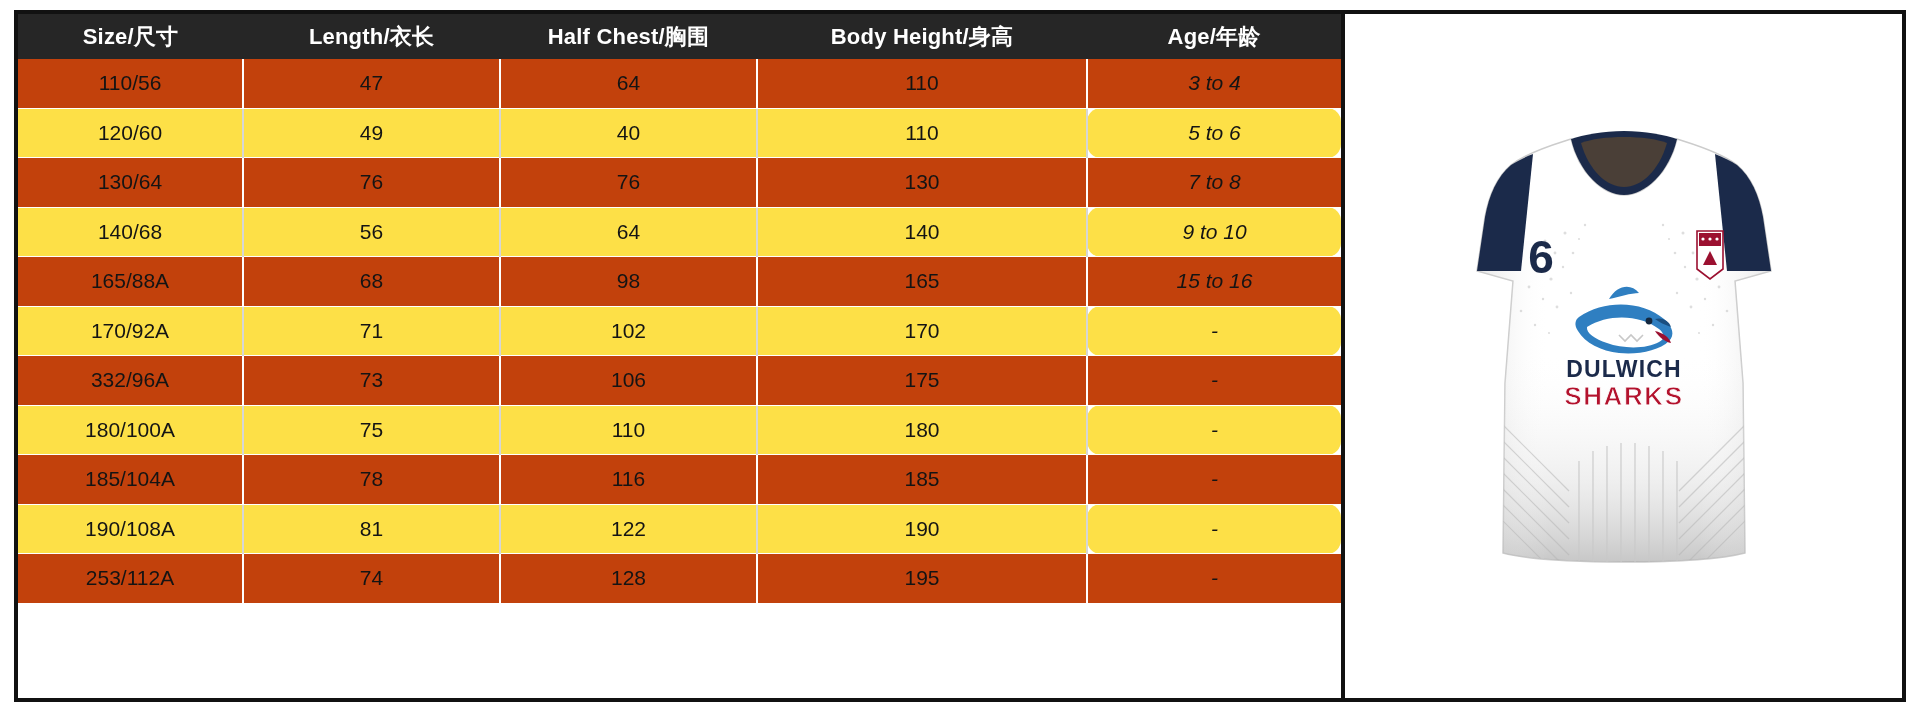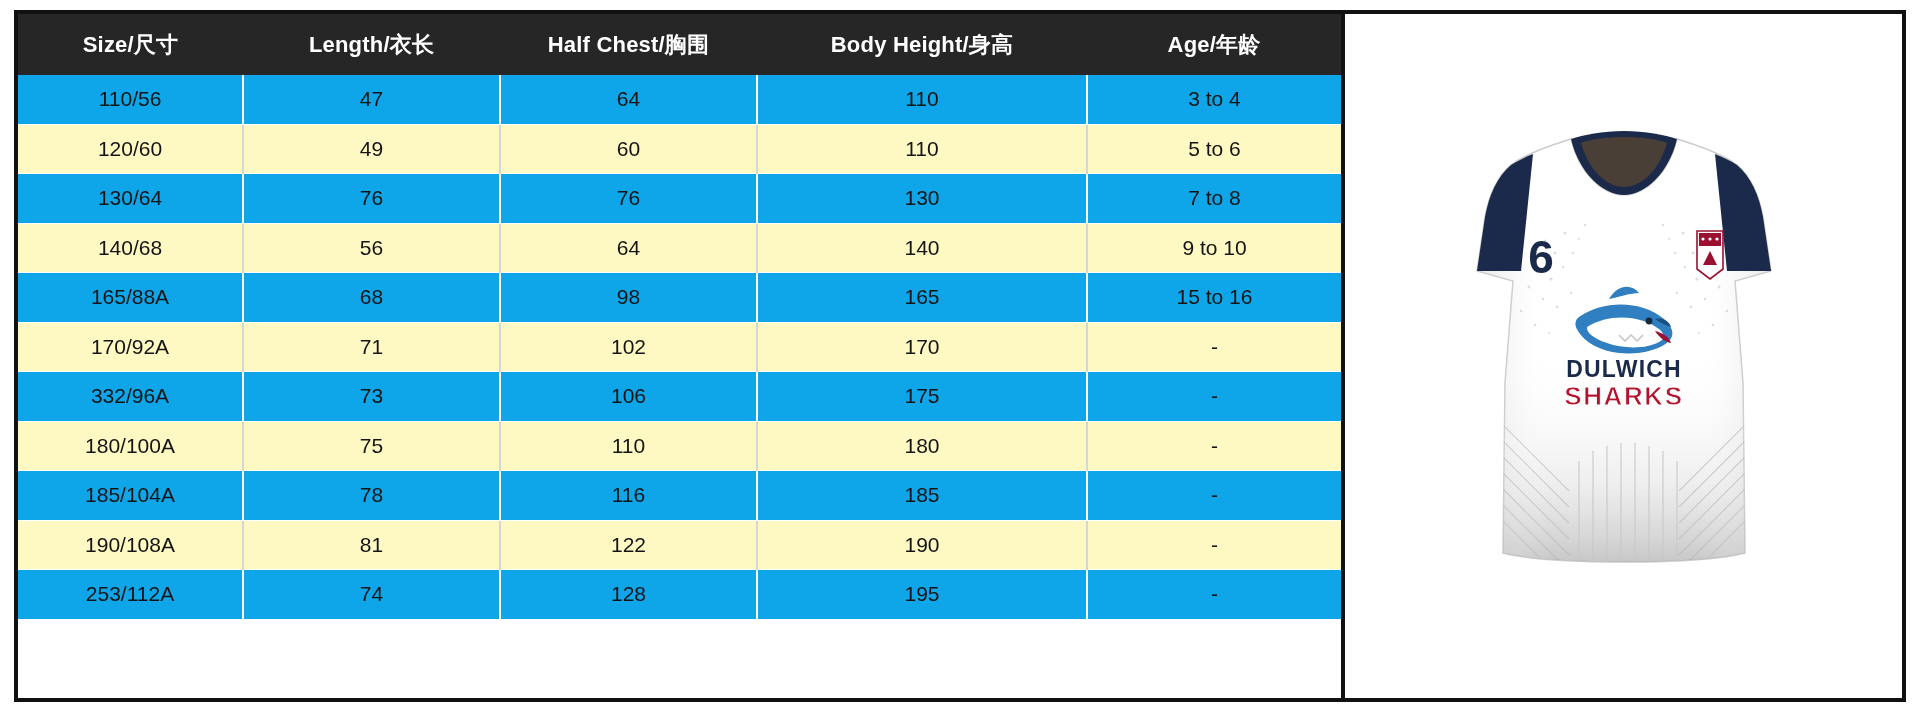--- a/index.html
+++ b/index.html
@@ -55,45 +55,47 @@
   table.size-table col.c4 { width: 254px; }
   table.size-table thead th {
     background: #262626;
     color: #ffffff;
     font-weight: bold;
     font-size: 22px;
     height: 45px;
     text-align: center;
     vertical-align: middle;
     border: none;
-    padding: 8px;
+    padding: 0;
     letter-spacing: 0.2px;
   }
   table.size-table tbody td {
     height: 48.5px;
     text-align: center;
     vertical-align: middle;
     padding: 0;
     border-right: 2px solid #ffffff;
     border-bottom: 1px solid #ffffff;
     font-size: 21px;
     color: #141414;
   }
   table.size-table tbody td:last-child {
     border-right: none;
+    font-style: italic;
   }
   table.size-table tbody tr.odd td {
-    background: #0ea5e9;
+    background: #c2410c;
   }
   table.size-table tbody tr.even td {
-    background: #fef9c3;
+    background: #fde047;
     border-right: 2px solid #d6d6d6;
   }
   table.size-table tbody tr.even td:last-child {
     border-right: none;
+    border-radius: 14px;
   }
   
   .image-panel {
     flex: 1 1 auto;
     position: relative;
     background: #ffffff;
     border-left: 4px solid #111111;
     box-sizing: border-box;
     display: flex;
     align-items: center;
@@ -134,21 +136,21 @@
           <tr class="odd">
             <td>110/56</td>
             <td>47</td>
             <td>64</td>
             <td>110</td>
             <td>3 to 4</td>
           </tr>
           <tr class="even">
             <td>120/60</td>
             <td>49</td>
-            <td>60</td>
+            <td>40</td>
             <td>110</td>
             <td>5 to 6</td>
           </tr>
           <tr class="odd">
             <td>130/64</td>
             <td>76</td>
             <td>76</td>
             <td>130</td>
             <td>7 to 8</td>
           </tr>

